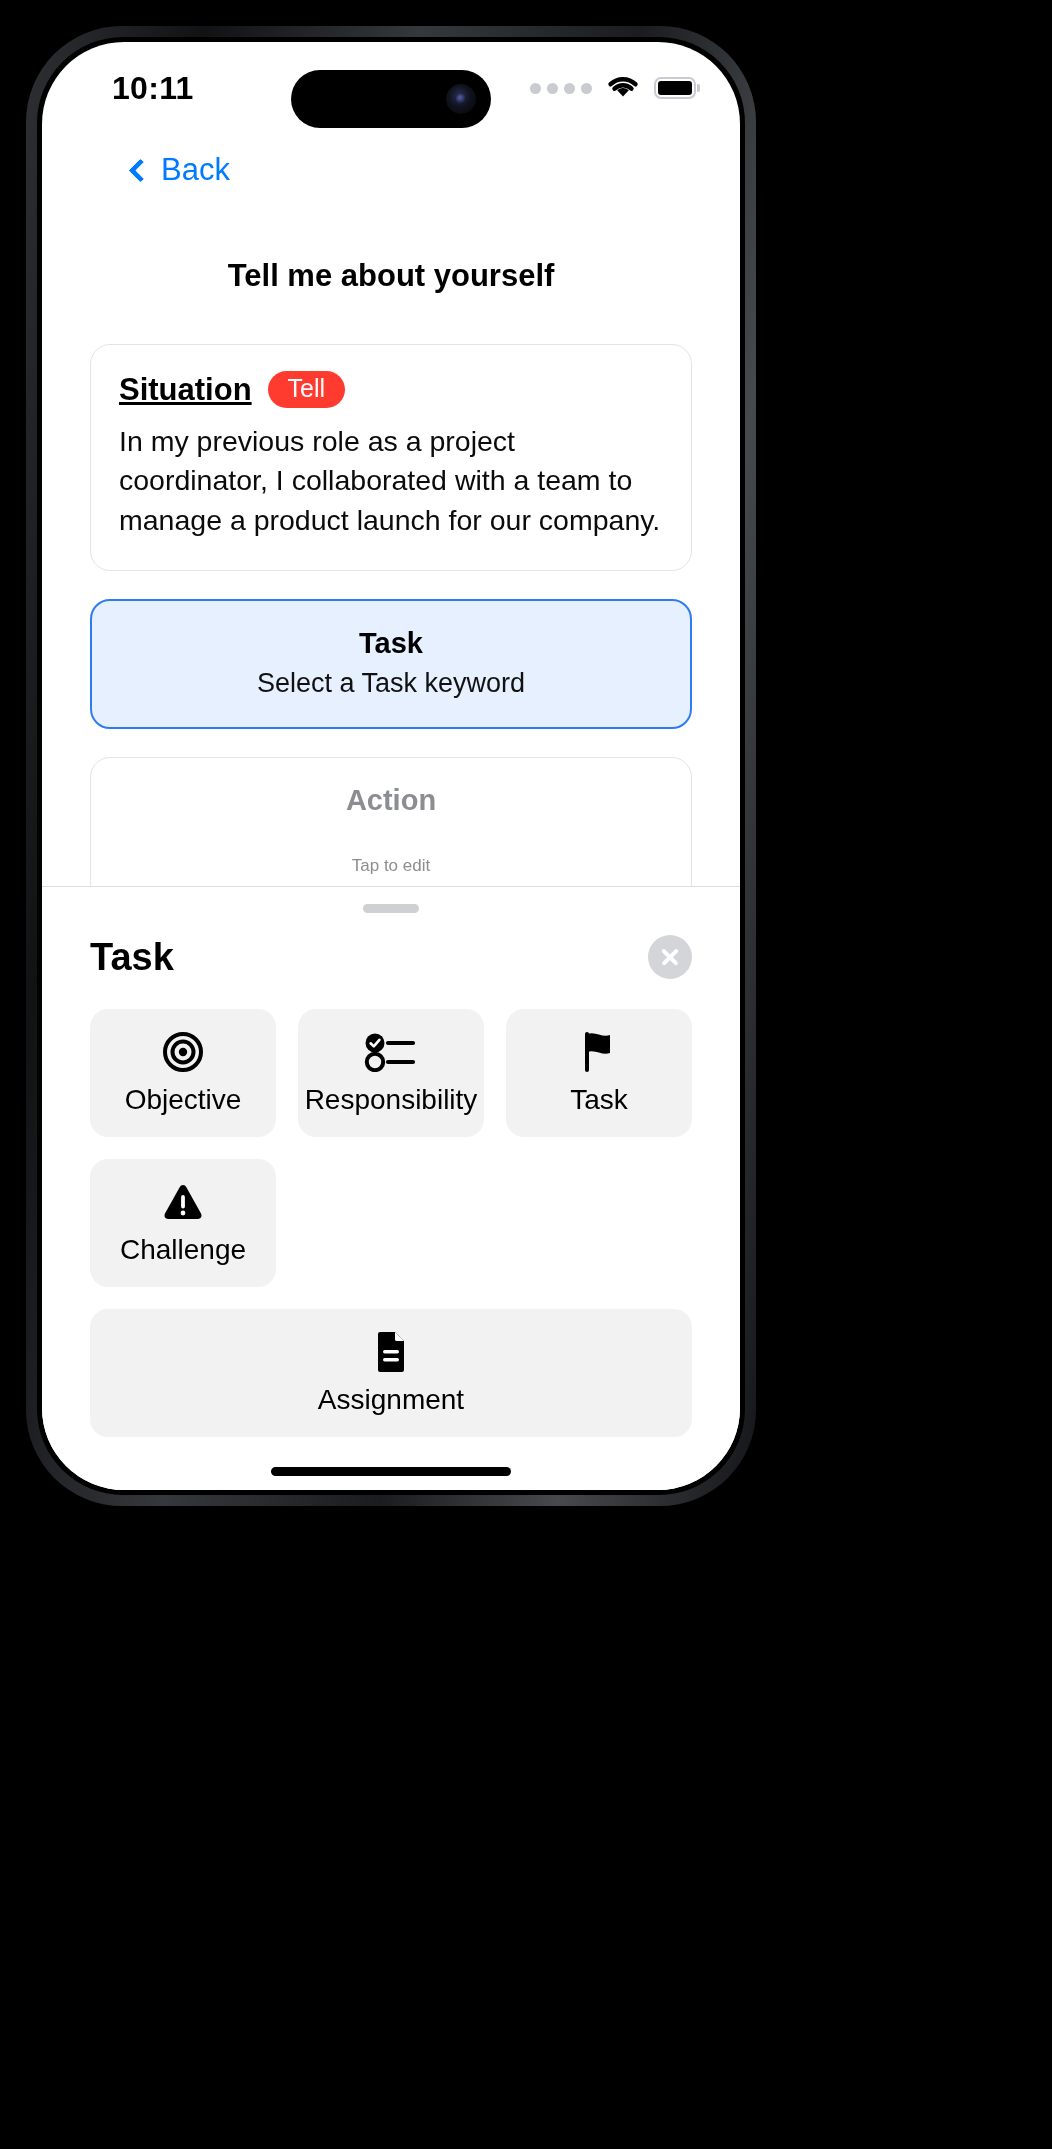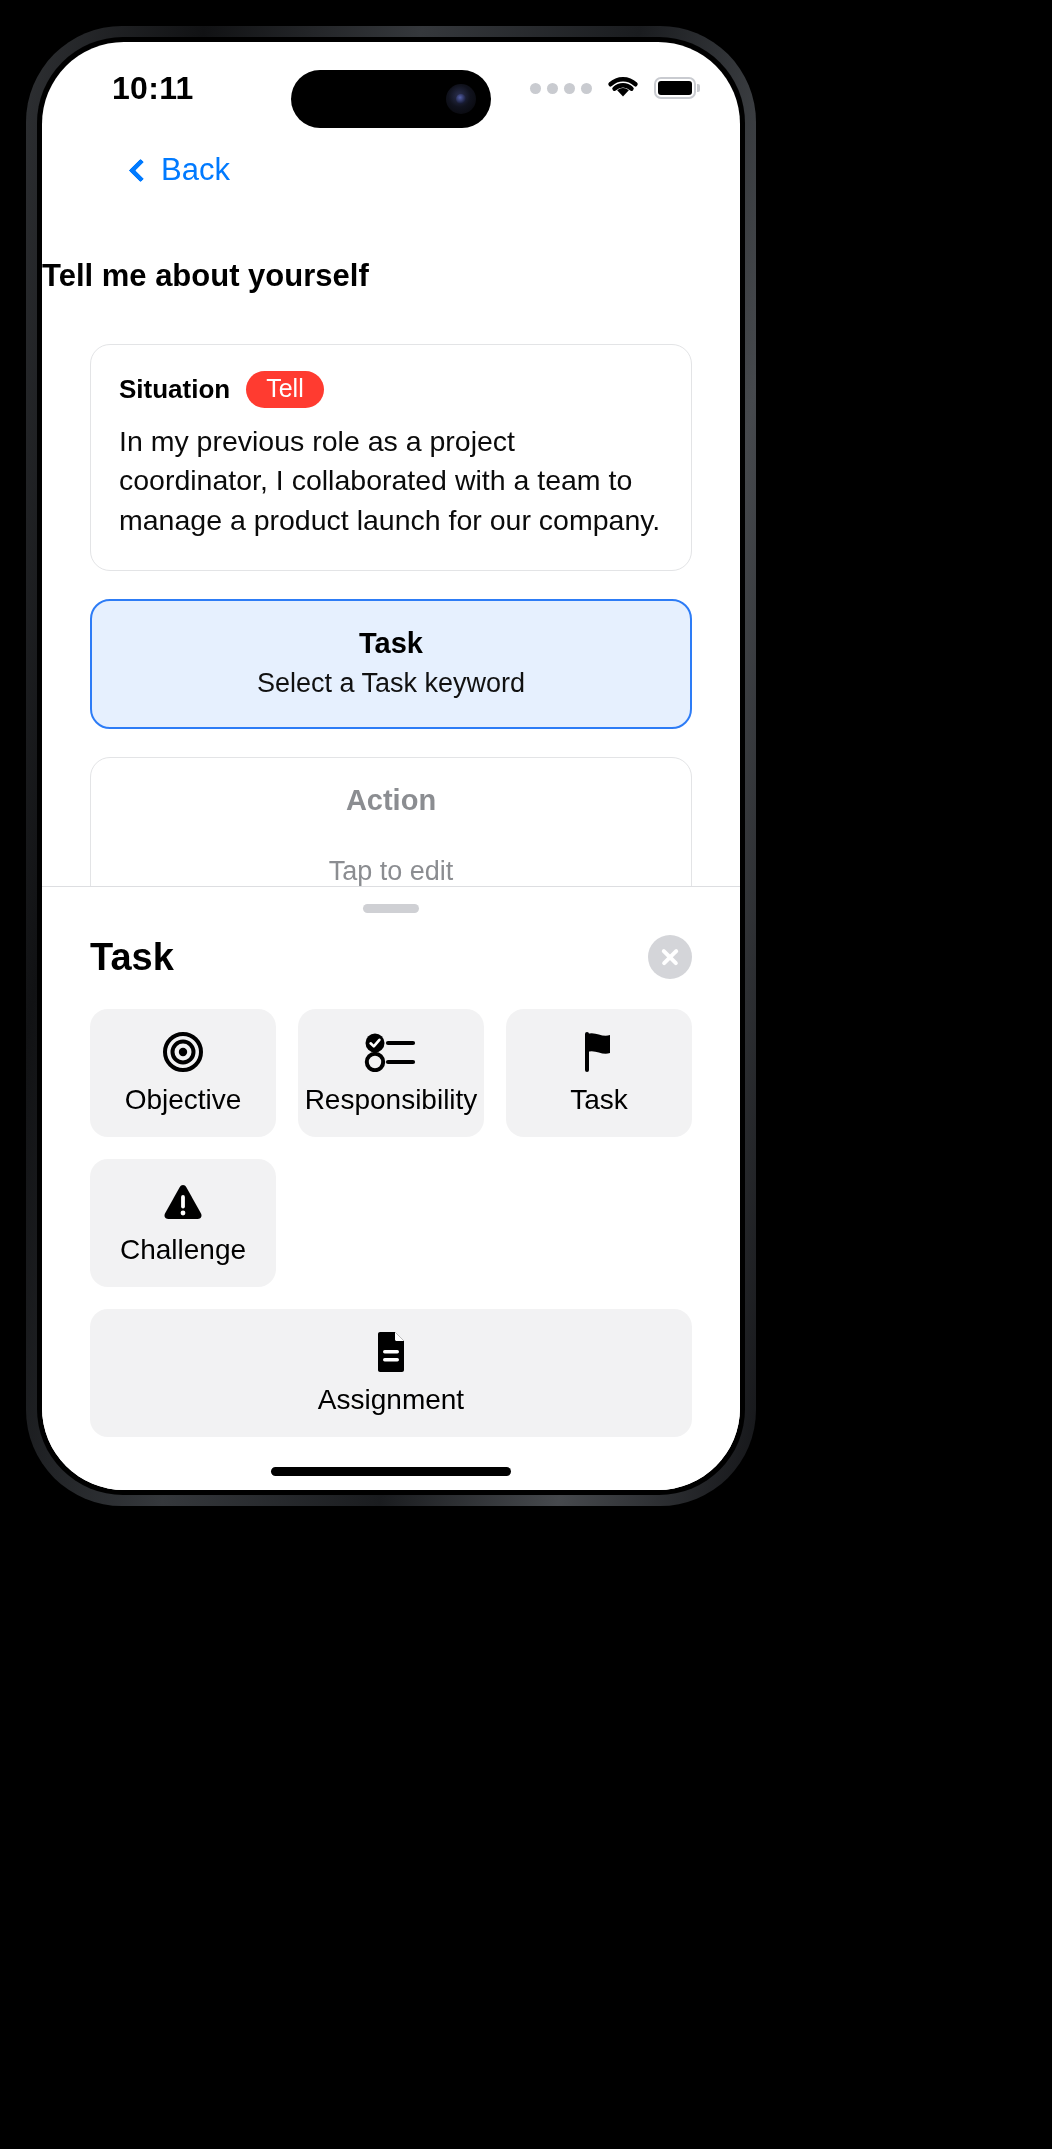--- a/index.html
+++ b/index.html
@@ -109,35 +109,35 @@
   .chev {
     width: 17px; height: 17px;
     border-left: 5px solid #007AFF; border-bottom: 5px solid #007AFF;
     transform: rotate(45deg);
     border-radius: 2px;
   }
   .back-label { font-size: 31px; font-weight: 400; color: #007AFF; }
 
   
   .page-title {
-    font-size: 31px; font-weight: 700; color: #000;
+    text-align: center; font-size: 31px; font-weight: 700; color: #000;
     margin-top: 52px; margin-bottom: 50px;
   }
 
   .cards { padding: 0 48px; }
 
   .card {
     border: 1.5px solid #e3e4e6;
     border-radius: 20px;
     background: #fff;
     padding: 26px 28px 30px 28px;
     margin-bottom: 28px;
   }
   .card-head { display: flex; align-items: center; gap: 16px; margin-bottom: 14px; }
-  .card-head-title { font-size: 26px; font-weight: 700; color: #000; }
+  .card-head-title { font-size: 31px; font-weight: 700; color: #000; text-decoration: underline; }
   .badge {
     font-size: 25px; font-weight: 400; color: #fff;
     background: #FF3B30;
     padding: 5px 20px 7px 20px;
     border-radius: 22px;
     line-height: 1;
   }
   .card-body {
     font-size: 28.5px; line-height: 1.38; color: #0b0b0b;
   }
@@ -154,21 +154,21 @@
   .card-select .s { font-size: 27px; font-weight: 400; color: #111; }
 
   .card-placeholder {
     border: 1.5px solid #e3e4e6;
     border-radius: 20px;
     background: #fff;
     padding: 26px 24px 40px 24px;
     text-align: center;
   }
   .card-placeholder .t { font-size: 29px; font-weight: 700; color: #8b8d91; margin-bottom: 4px; }
-  .card-placeholder .s { font-size: 27px; color: #8b8d91; margin-top: 39px; }
+  .card-placeholder .s { font-size: 17px; color: #8b8d91; margin-top: 39px; }
 
   
   .sheet {
     position: absolute; left: 0; right: 0; bottom: 0;
     background: #fff;
     border-top: 1.5px solid #dddee1;
     border-radius: 0 0 0 0;
     padding: 0 0 0 0;
     height: 604px;
   }

